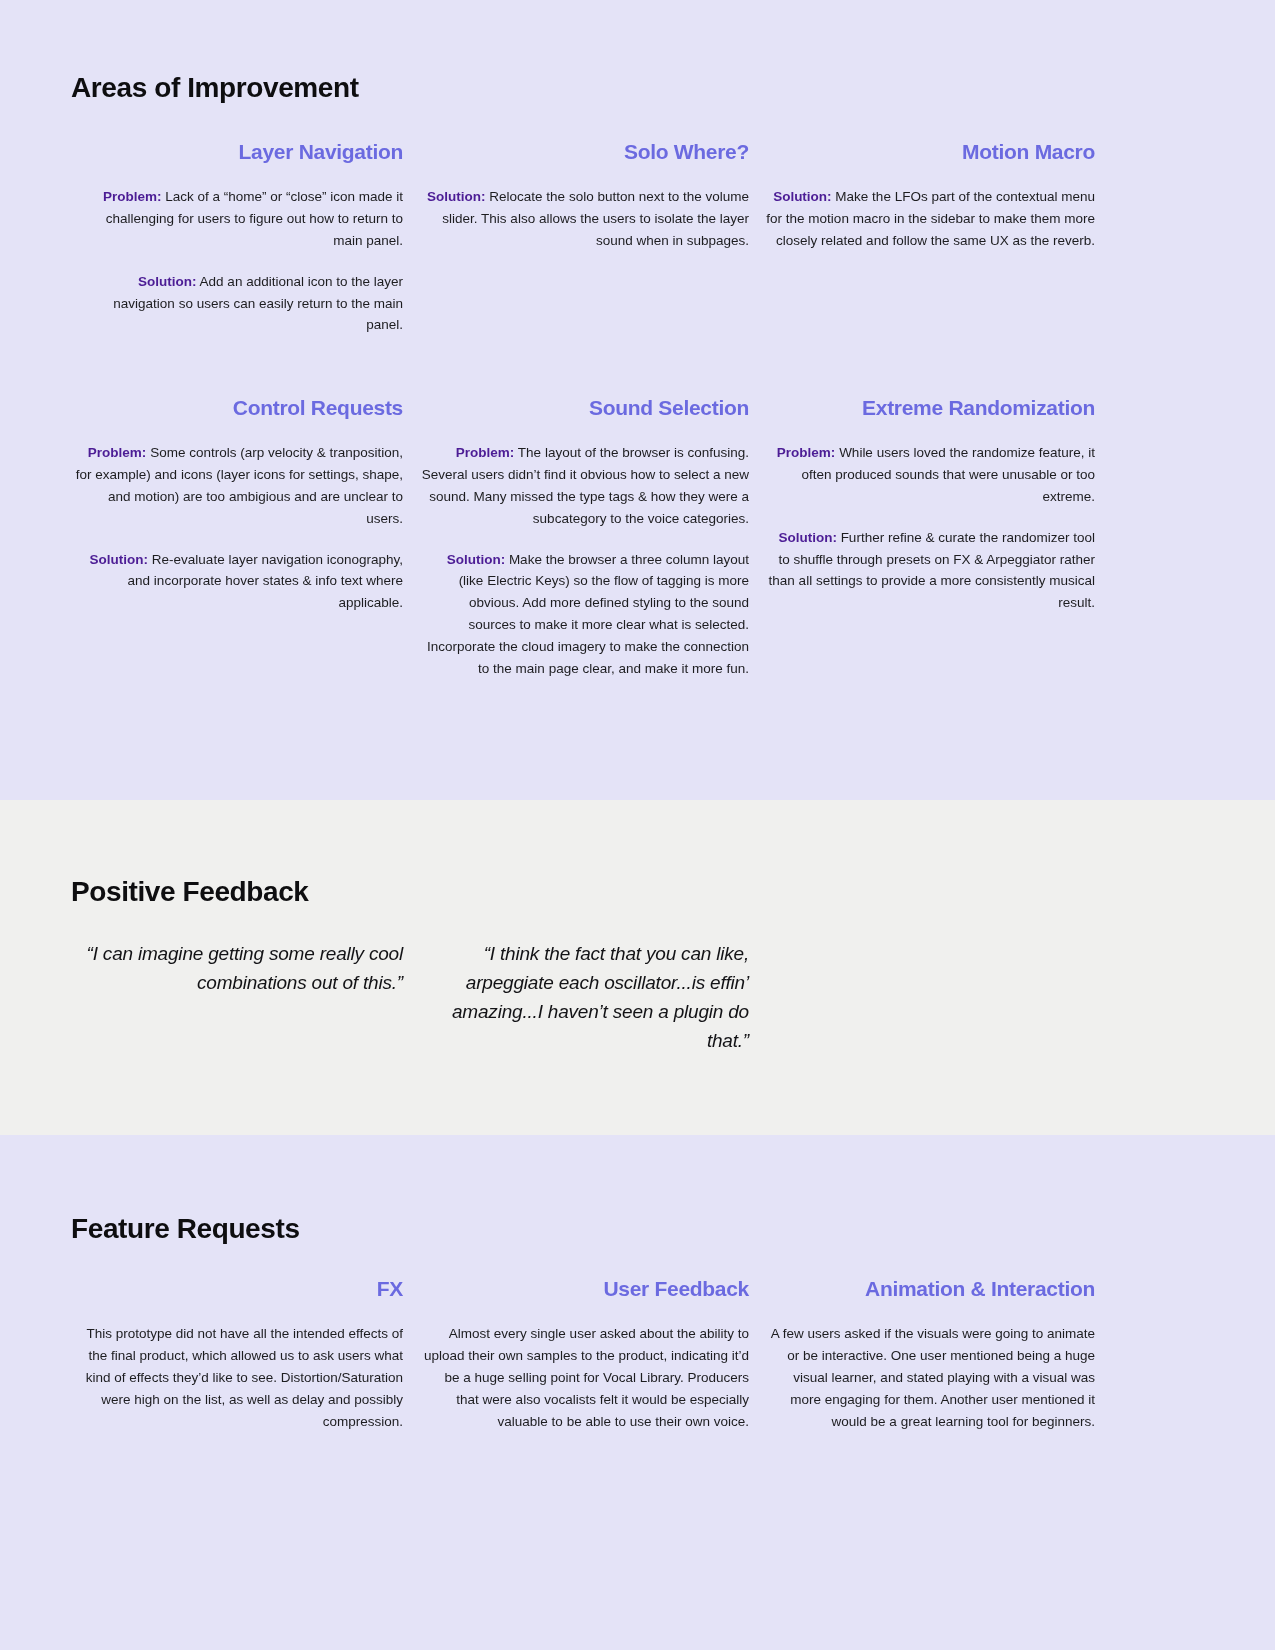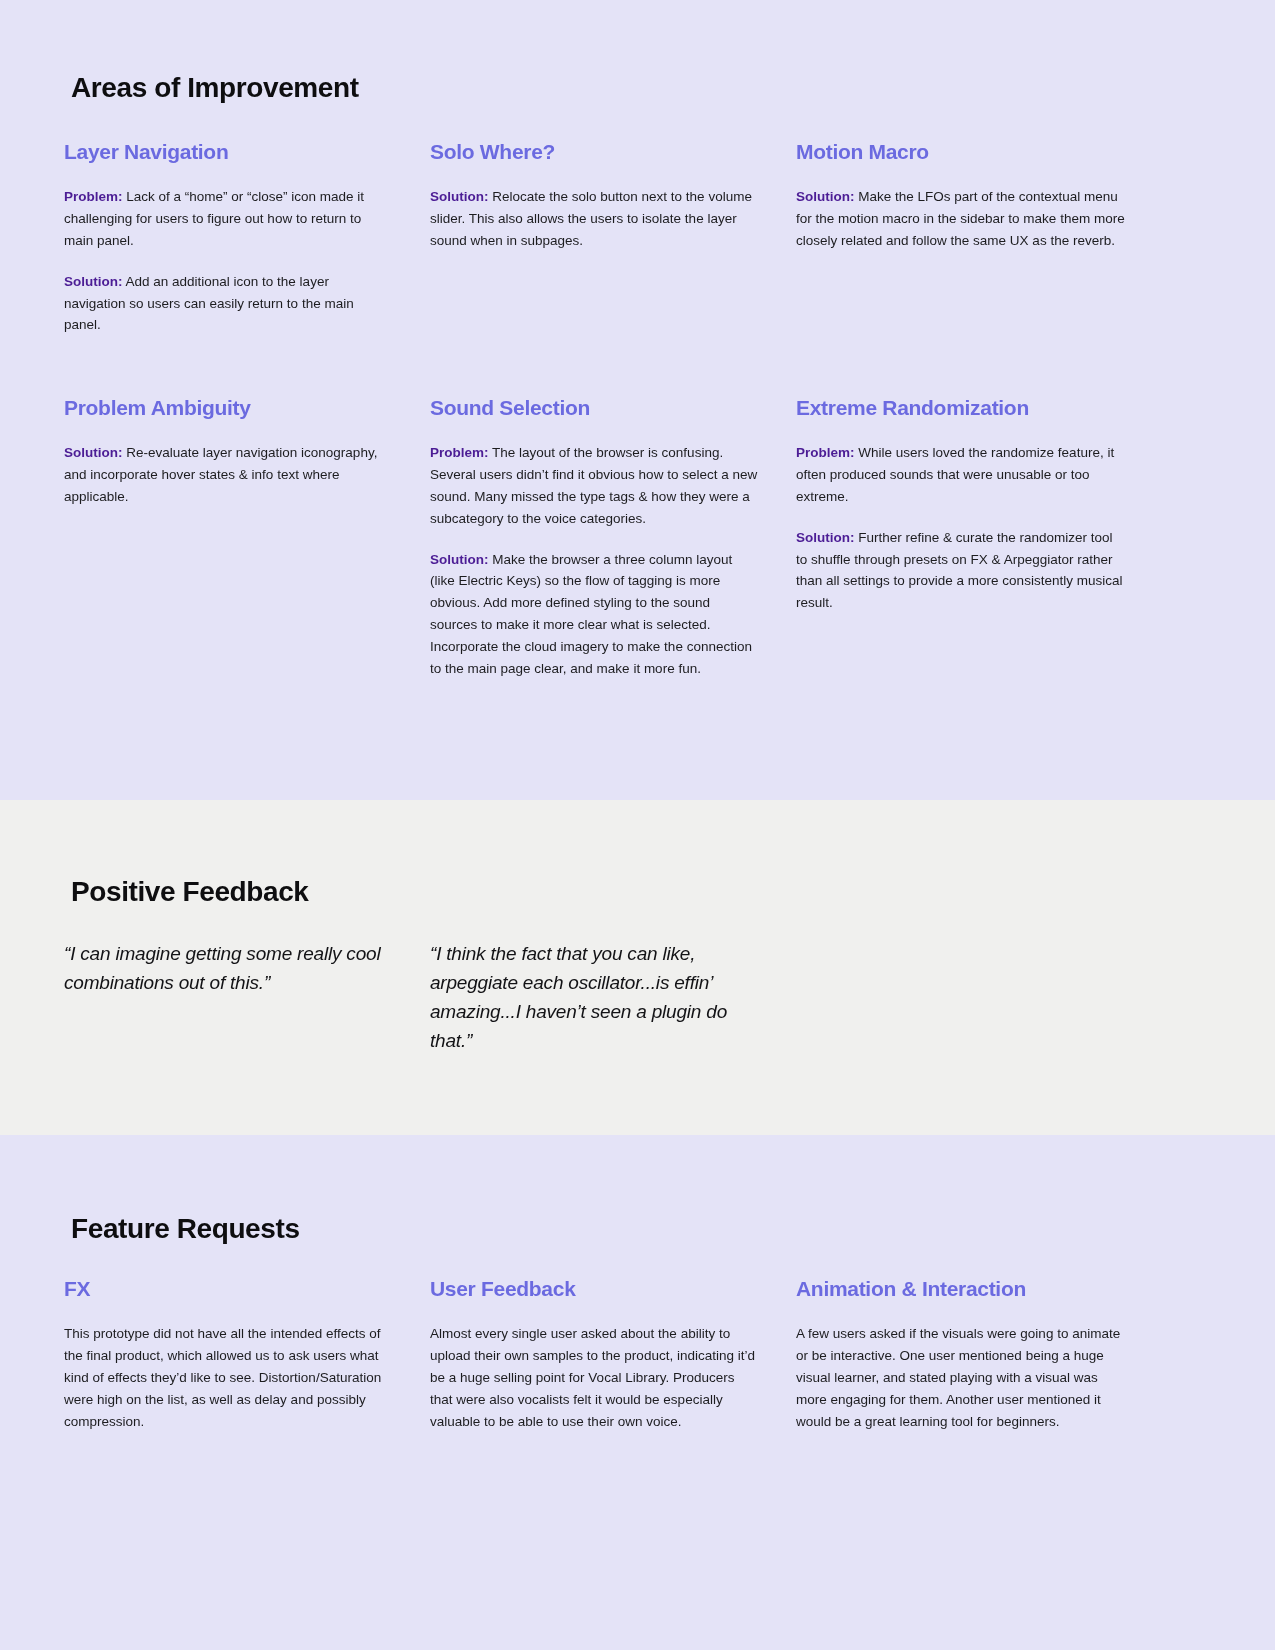--- a/index.html
+++ b/index.html
@@ -11,20 +11,21 @@
     height: 1650px;
     background: #eff0ec;
     font-family: "Liberation Sans", sans-serif;
     -webkit-font-smoothing: antialiased;
   }
   .page {
     position: relative;
     width: 1275px;
     height: 1650px;
     overflow: hidden;
+    text-align: right;
   }
 
   
   .section {
     position: absolute;
     left: 0;
     width: 1275px;
     box-sizing: border-box;
   }
   .sec-improvement {
@@ -52,25 +53,25 @@
     letter-spacing: -0.4px;
     margin: 0;
   }
   .sec-improvement .section-title { left: 71px; top: 72px; }
   .sec-positive   .section-title { left: 71px; top: 76px; }
   .sec-requests   .section-title { left: 71px; top: 78px; }
 
   
   .cols {
     position: absolute;
-    left: 64px;
+    left: 73px;
     width: 1080px;
     display: grid;
     grid-template-columns: 330px 330px 330px;
-    column-gap: 36px;
+    column-gap: 16px;
   }
   .grid-improve-row1 { top: 140px; }
   .grid-improve-row2 { top: 396px; }
   .grid-positive     { top: 140px; }
   .grid-requests     { top: 142px; }
 
   .col { }
 
   
   .card-title {
@@ -130,21 +131,22 @@
       <div class="col">
         <h3 class="card-title">Motion Macro</h3>
         <p class="para"><span class="lbl">Solution:</span><span> Make the LFOs part of the contextual menu for the motion macro in the sidebar to make them more closely related and follow the same UX as the reverb.</span></p>
       </div>
 
     </div>
 
     <div class="cols grid-improve-row2">
 
       <div class="col">
-        <h3 class="card-title">Problem Ambiguity</h3>
+        <h3 class="card-title">Control Requests</h3>
+        <p class="para"><span class="lbl">Problem:</span><span> Some controls (arp velocity &amp; tranposition, for example) and icons (layer icons for settings, shape, and motion) are too ambigious and are unclear to users.</span></p>
         <p class="para"><span class="lbl">Solution:</span><span> Re-evaluate layer navigation iconography, and incorporate hover states &amp; info text where applicable.</span></p>
       </div>
 
       <div class="col">
         <h3 class="card-title">Sound Selection</h3>
         <p class="para"><span class="lbl">Problem:</span><span> The layout of the browser is confusing. Several users didn’t find it obvious how to select a new sound. Many missed the type tags  &amp; how they were a subcategory to the voice categories.</span></p>
         <p class="para"><span class="lbl">Solution:</span><span> Make the browser a three column layout (like Electric Keys) so the flow of tagging is more obvious. Add more defined styling to the sound sources to make it more clear what is selected. Incorporate the cloud imagery to make the connection to the main page clear, and make it more fun.</span></p>
       </div>
 
       <div class="col">

